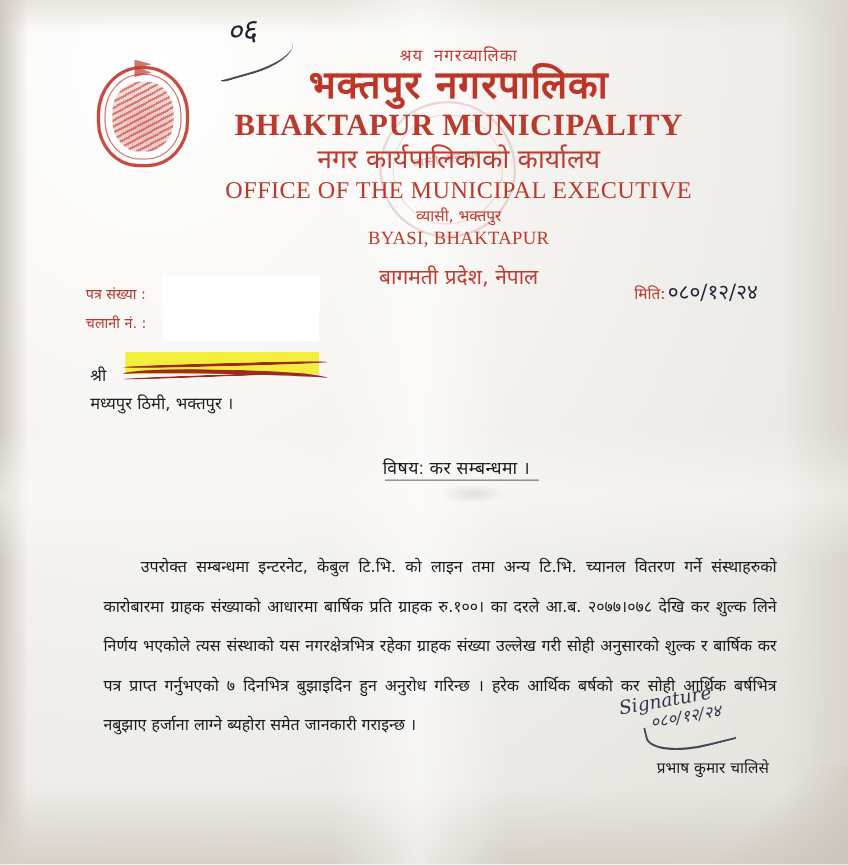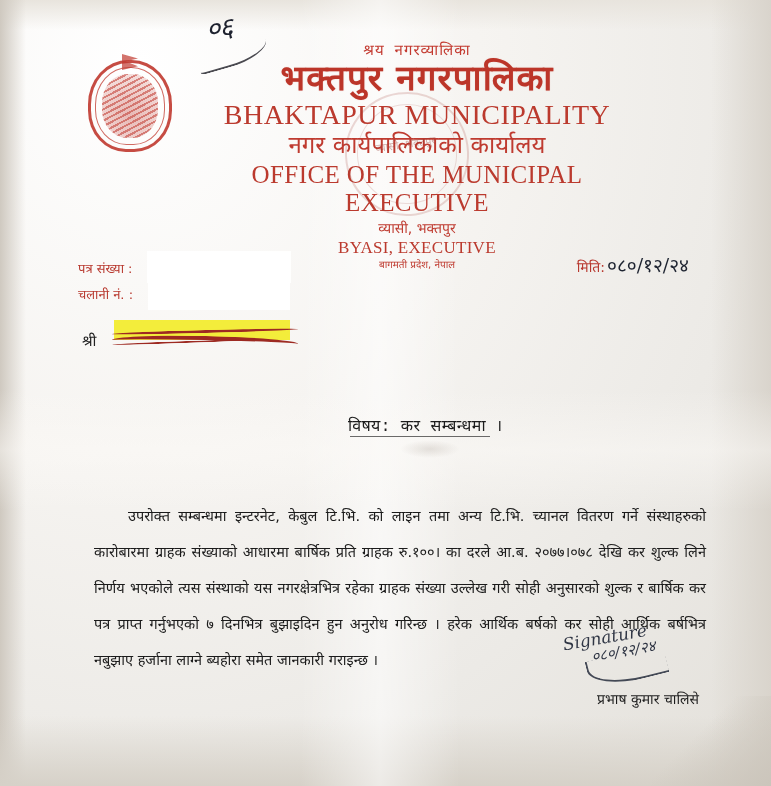--- a/index.html
+++ b/index.html
@@ -136,56 +136,56 @@
     font-size: 35px;
     font-weight: bold;
     letter-spacing: 1px;
     color: #bc3529;
     margin-top: -2px;
     text-shadow: 0 0 1px rgba(188,53,41,.35);
   }
   #lh-english-main {
     font-family: "Liberation Serif", serif;
     font-size: 28px;
-    font-weight: normal;
+    font-weight: bold;
     letter-spacing: .5px;
     color: #bb3a2e;
     margin-top: 1px;
   }
   #lh-nepali-office {
     font-family: "DejaVu Sans", sans-serif;
     font-size: 24px;
     color: #bf3b30;
     margin-top: 2px;
   }
   #lh-english-office {
     font-family: "Liberation Serif", serif;
-    font-size: 25px;
+    font-size: 22px;
     letter-spacing: .4px;
     color: #bb3a2e;
     margin-top: 2px;
   }
   #lh-nepali-addr {
     font-family: "DejaVu Sans", sans-serif;
     font-size: 14px;
     color: #bf3b30;
     margin-top: 4px;
   }
   #lh-english-addr {
     font-family: "Liberation Serif", serif;
     font-size: 17px;
     letter-spacing: .3px;
     color: #bb3a2e;
     margin-top: 1px;
   }
   #lh-province {
     font-family: "DejaVu Sans", sans-serif;
-    font-size: 10px;
+    font-size: 19px;
     color: #bf3b30;
-    margin-top: 2px;
+    margin-top: 16px;
   }
   
   #office-stamp {
     position: absolute;
     left: 345px; top: 92px;
     width: 120px; height: 120px;
     border-radius: 50%;
     border: 2px solid rgba(160,60,52,.35);
     opacity: .55;
     transform: rotate(-8deg);
@@ -280,21 +280,21 @@
     left: 82px; top: 356px;
     font-family: "DejaVu Sans", sans-serif;
     font-size: 15px;
     color: #1f1f1f;
   }
 
   
   #subject {
     position: absolute;
     left: 348px; top: 414px;
-    font-family: Liberation Mono, monospace;
+    font-family: Liberation Sans, sans-serif;
     font-size: 16px;
     color: #1c1c1c;
     letter-spacing: .4px;
   }
   #subject-underline {
     position: absolute;
     left: 350px; top: 436px;
     width: 140px;
     border-bottom: 1px solid #3a3a3a;
     opacity: .75;
@@ -387,21 +387,21 @@
     <div class="inner"></div>
   </div>
 
   <div id="letterhead">
     <div id="lh-line-small">श्रय नगरव्यालिका</div>
     <div id="lh-nepali-main">भक्तपुर नगरपालिका</div>
     <div id="lh-english-main">BHAKTAPUR MUNICIPALITY</div>
     <div id="lh-nepali-office">नगर कार्यपालिकाको कार्यालय</div>
     <div id="lh-english-office">OFFICE OF THE MUNICIPAL EXECUTIVE</div>
     <div id="lh-nepali-addr">व्यासी, भक्तपुर</div>
-    <div id="lh-english-addr">BYASI, EXECUTIVE</div>
+    <div id="lh-english-addr">BYASI, BHAKTAPUR</div>
     <div id="lh-province">बागमती प्रदेश, नेपाल</div>
   </div>
 
   <div id="office-stamp">
     <div class="s-in"></div>
     <div class="s-txt">व्यासी, भक्तपुर</div>
   </div>
 
   <div id="ref-block">
     <div>पत्र संख्या :</div>
@@ -414,20 +414,21 @@
     <span>मिति:</span><span id="date-value">०८०/१२/२४</span>
   </div>
 
   <div id="addressee-line1">श्री</div>
   <div id="highlight-bar"></div>
   <div id="scribble-over">
     <div class="s1"></div>
     <div class="s2"></div>
     <div class="s3"></div>
   </div>
+  <div id="addressee-line2">मध्यपुर ठिमी, भक्तपुर ।</div>
 
   <div id="subject">
     <span>विषय:</span>
     <span>कर सम्बन्धमा ।</span>
   </div>
   <div id="subject-underline"></div>
 
   <div class="blotch"></div>
 
   <div id="body">

